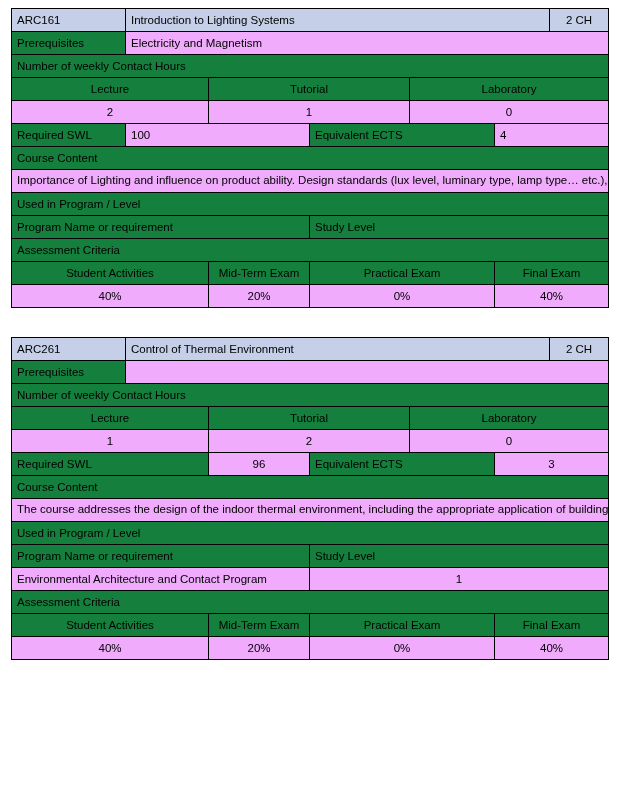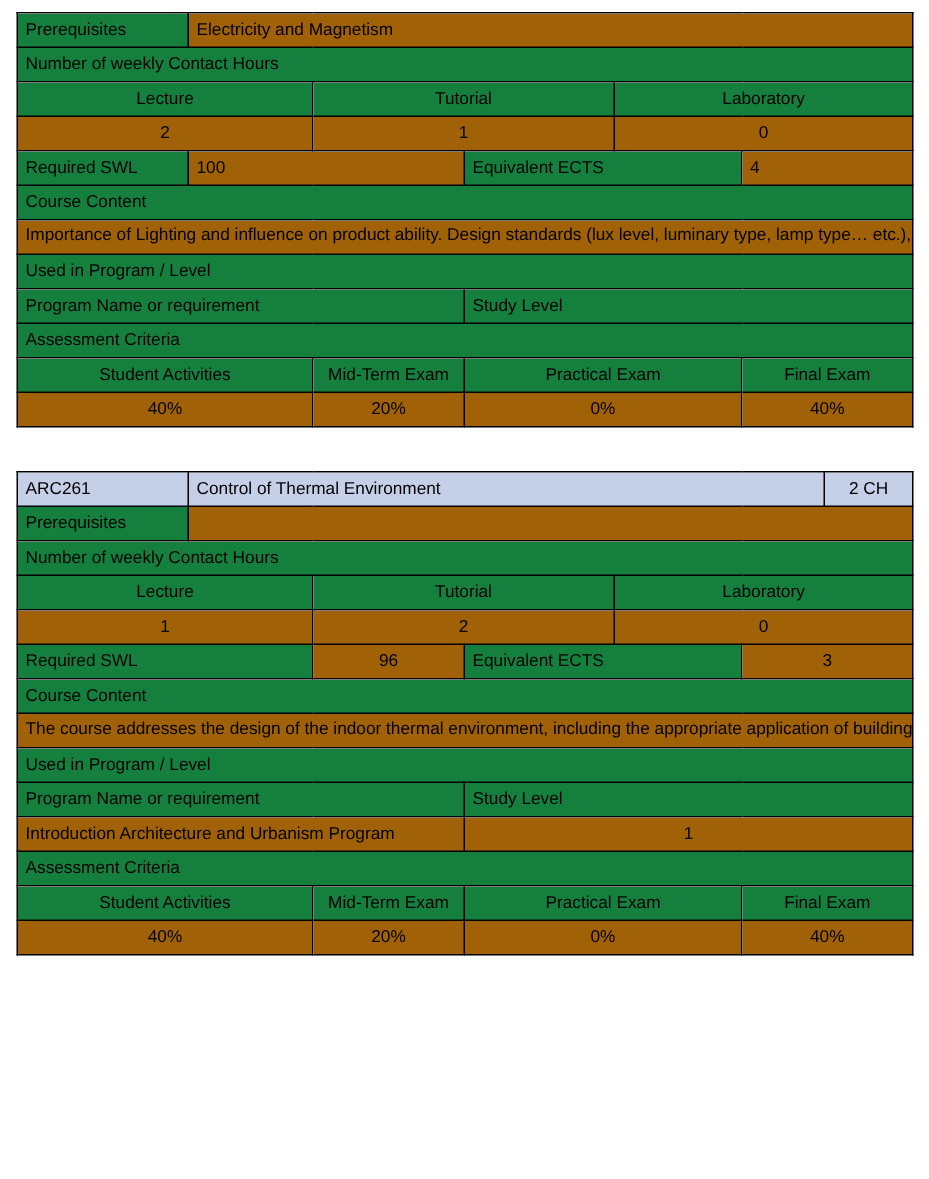--- a/index.html
+++ b/index.html
@@ -31,21 +31,21 @@
   table.course td {
     border: 1px solid #000000;
     padding: 2px 5px;
     height: 18px;
     vertical-align: middle;
     overflow: hidden;
     white-space: nowrap;
   }
   .blue { background: #c5cfe8; }
   .green { background: #15803d; }
-  .white { background: #a16207; }
+  .white { background: #f0abfc; }
   .ctr { text-align: center; }
   .lft { text-align: left; }
   td.content {
     white-space: normal;
     text-align: justify;
     text-justify: inter-word;
     line-height: 1.5;
     padding: 3px 6px 4px 6px;
     height: auto;
   }
@@ -62,20 +62,25 @@
         <col style="width:83px">
         <col style="width:11px">
       <col style="width:90px">
         <col style="width:100px">
         <col style="width:85px">
       <col style="width:55px">
         <col style="width:59px">
     </colgroup>
 
     <tbody>
+        <tr>
+      <td class="blue lft" colspan="1">ARC161</td>
+      <td class="blue lft" colspan="6">Introduction to Lighting Systems</td>
+      <td class="blue ctr">2 CH</td>
+    </tr>
 
     <tr>
       <td class="green lft">Prerequisites</td>
       <td class="white lft" colspan="7">Electricity and Magnetism</td>
     </tr>
 
     <tr>
       <td class="green lft" colspan="8">Number of weekly Contact Hours</td>
     </tr>
 
@@ -196,21 +201,21 @@
     <tr>
       <td class="green lft" colspan="8">Used in Program / Level</td>
     </tr>
 
     <tr>
       <td class="green lft" colspan="4">Program Name or requirement</td>
       <td class="green lft" colspan="4">Study Level</td>
     </tr>
 
     <tr>
-      <td class="white lft" colspan="4">Introduction Architecture and Urbanism Program</td>
+      <td class="white lft" colspan="4">Environmental Architecture and Contact Program</td>
       <td class="white ctr" colspan="4">1</td>
     </tr>
 
     <tr>
       <td class="green lft" colspan="8">Assessment Criteria</td>
     </tr>
 
     <tr>
       <td class="green ctr" colspan="2">Student Activities</td>
       <td class="green ctr" colspan="2">Mid-Term Exam</td>

